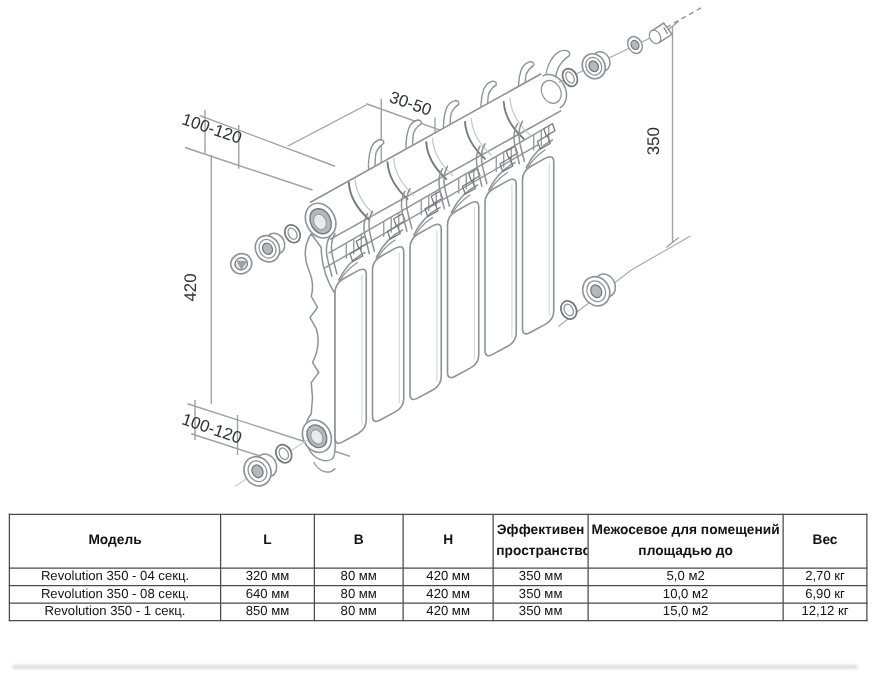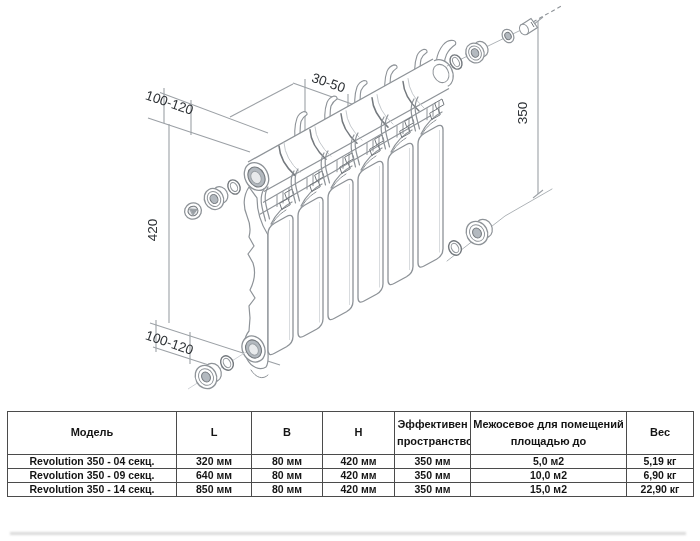--- a/index.html
+++ b/index.html
@@ -4,21 +4,21 @@
 <style>
   html,body{margin:0;padding:0;background:#fff;}
   .stage{position:relative;width:700px;height:541px;background:#fff;overflow:hidden;
          font-family:"Liberation Sans",sans-serif;}
   svg text{font-family:"Liberation Sans",sans-serif;}
   .dimlabel{font-size:13.5px;fill:#2e3236;}
   .tblwrap{position:absolute;left:7px;top:411px;width:686px;}
   table{border-collapse:collapse;width:100%;table-layout:fixed;color:#141414;}
   th,td{border:1px solid #4b4b4b;text-align:center;vertical-align:middle;padding:0 2px;overflow:hidden;}
   thead th{height:42px;font-weight:bold;font-size:11px;line-height:1.55;}
-  tbody td{height:13px;line-height:13px;font-size:10.5px;font-weight:bold;}
+  tbody td{height:13px;line-height:13px;font-size:10.5px;font-weight:normal;}
   .artifact{position:absolute;left:10px;top:532px;width:676px;height:3px;background:#dadada;filter:blur(1.3px);}
 </style>
 </head>
 <body>
 
 <div class="stage">
 
   <svg id="diagram" width="700" height="410" viewBox="0 0 700 410">
     <g id="g-dims">
         <line x1="160" y1="92.5" x2="268" y2="133" stroke="#9ca1a6" stroke-width="1.1" fill="none"></line>
@@ -240,38 +240,38 @@
           </tr>
         </thead>
       <tbody id="tb">
           <tr>
             <td>Revolution 350 - 04 секц.</td>
             <td>320 мм</td>
             <td>80 мм</td>
             <td>420 мм</td>
             <td>350 мм</td>
             <td>5,0 м2</td>
-            <td>5,19 кг</td>
+            <td>2,70 кг</td>
           </tr>
           <tr>
-            <td>Revolution 350 - 09 секц.</td>
+            <td>Revolution 350 - 08 секц.</td>
             <td>640 мм</td>
             <td>80 мм</td>
             <td>420 мм</td>
             <td>350 мм</td>
             <td>10,0 м2</td>
             <td>6,90 кг</td>
           </tr>
           <tr>
-            <td>Revolution 350 - 14 секц.</td>
+            <td>Revolution 350 - 1 секц.</td>
             <td>850 мм</td>
             <td>80 мм</td>
             <td>420 мм</td>
             <td>350 мм</td>
             <td>15,0 м2</td>
-            <td>22,90 кг</td>
+            <td>12,12 кг</td>
           </tr>
         </tbody>
     </table>
   </div>
 
   <div class="artifact"></div>
 </div>
 
 </body></html>

